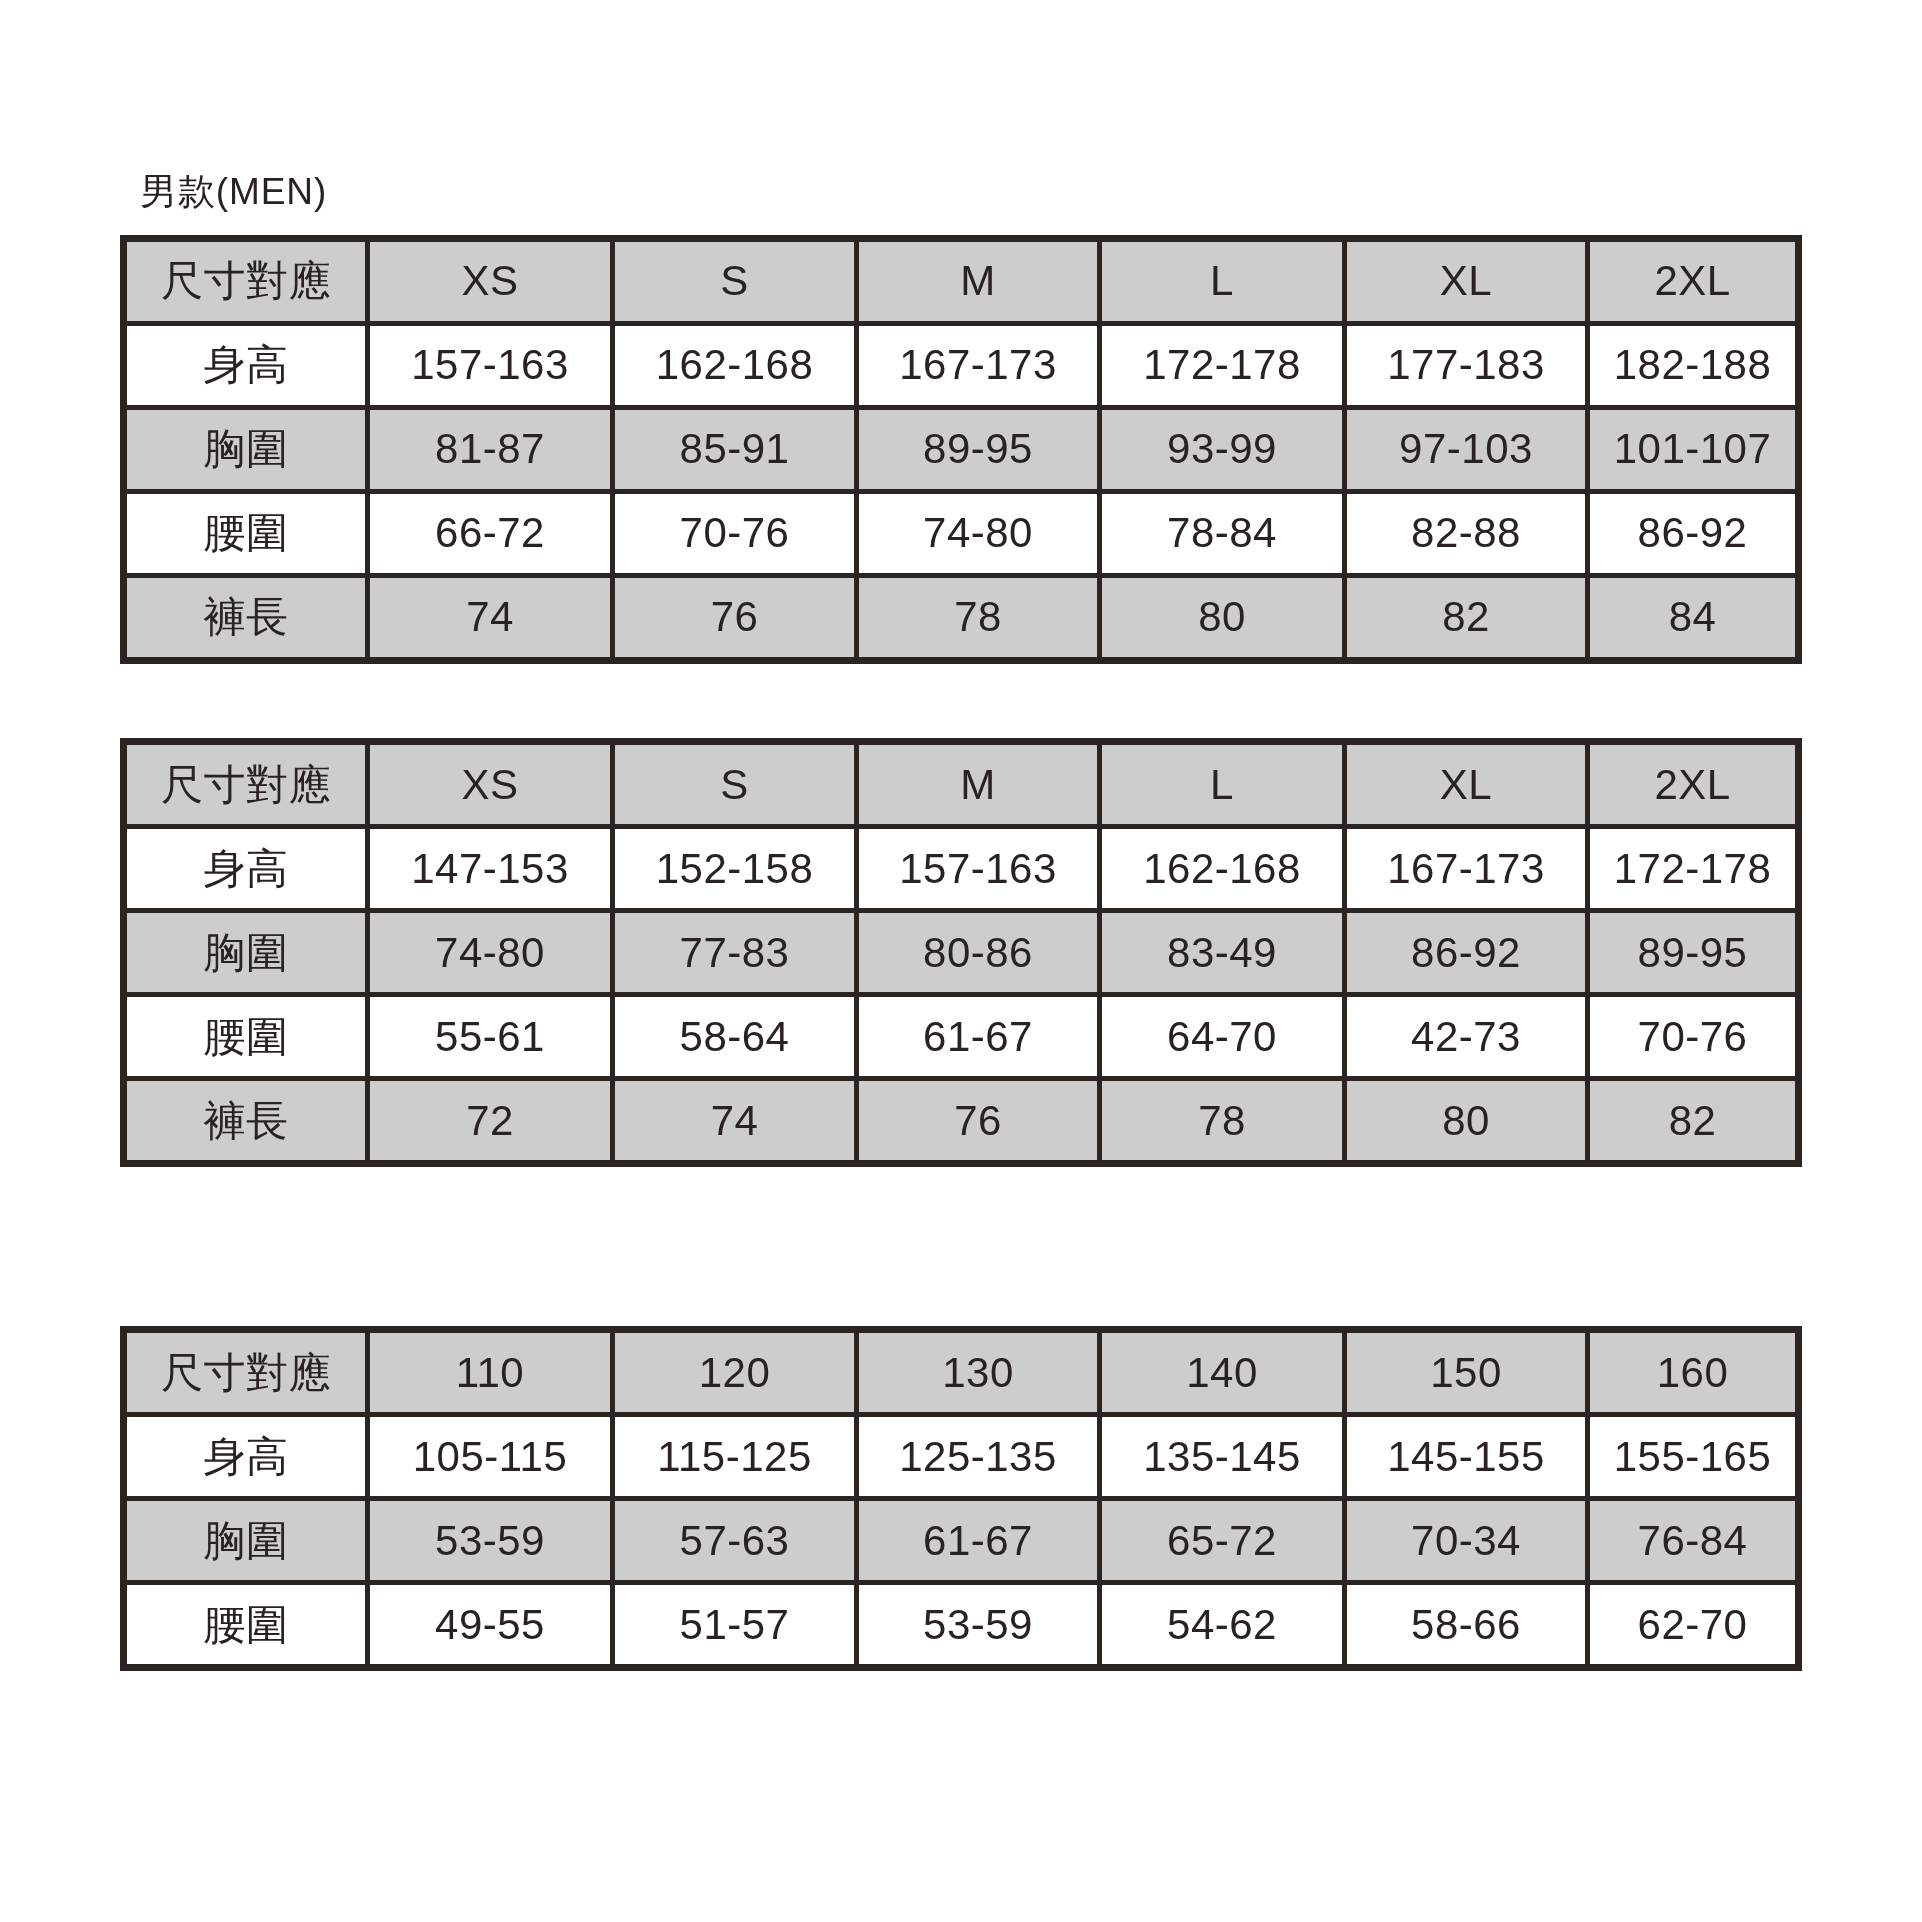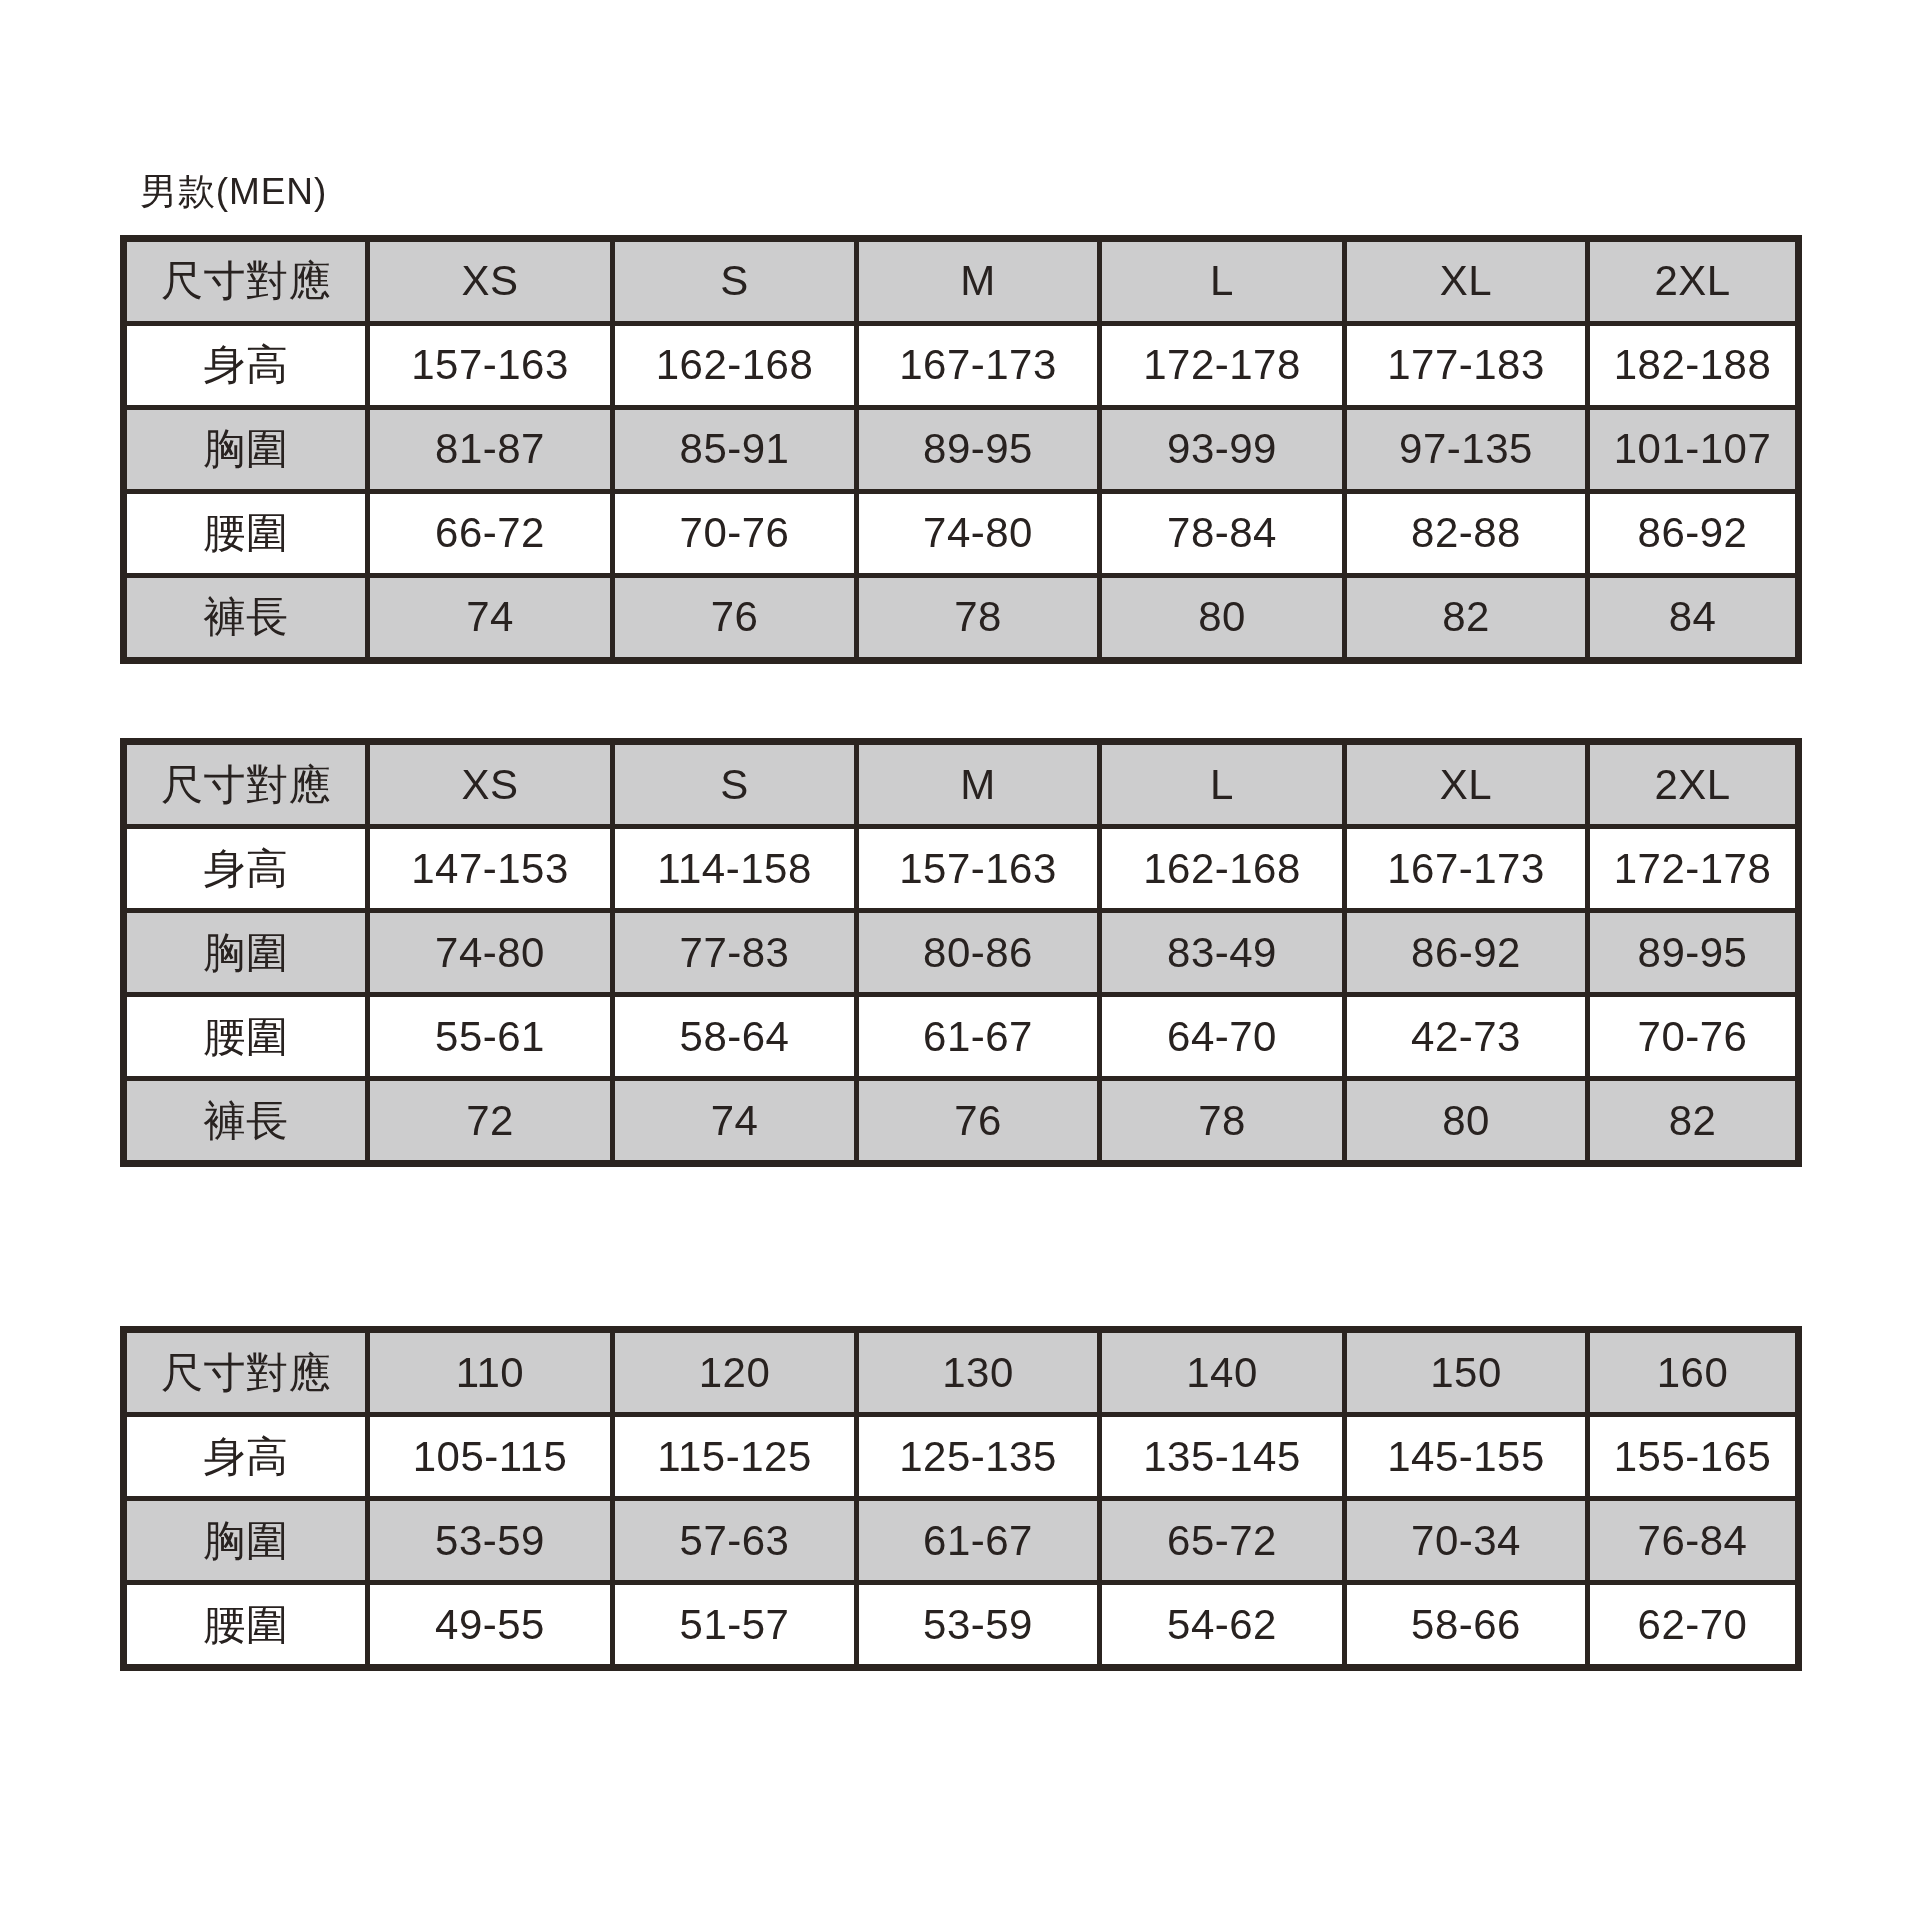--- a/index.html
+++ b/index.html
@@ -86,21 +86,21 @@
             <td>172-178</td>
             <td>177-183</td>
             <td>182-188</td>
           </tr>
           <tr class="row-gray">
             <td>胸圍</td>
             <td>81-87</td>
             <td>85-91</td>
             <td>89-95</td>
             <td>93-99</td>
-            <td>97-135</td>
+            <td>97-103</td>
             <td>101-107</td>
           </tr>
           <tr class="row-white">
             <td>腰圍</td>
             <td>66-72</td>
             <td>70-76</td>
             <td>74-80</td>
             <td>78-84</td>
             <td>82-88</td>
             <td>86-92</td>
@@ -134,21 +134,21 @@
             <td>XS</td>
             <td>S</td>
             <td>M</td>
             <td>L</td>
             <td>XL</td>
             <td>2XL</td>
           </tr>
           <tr class="row-white">
             <td>身高</td>
             <td>147-153</td>
-            <td>114-158</td>
+            <td>152-158</td>
             <td>157-163</td>
             <td>162-168</td>
             <td>167-173</td>
             <td>172-178</td>
           </tr>
           <tr class="row-gray">
             <td>胸圍</td>
             <td>74-80</td>
             <td>77-83</td>
             <td>80-86</td>

